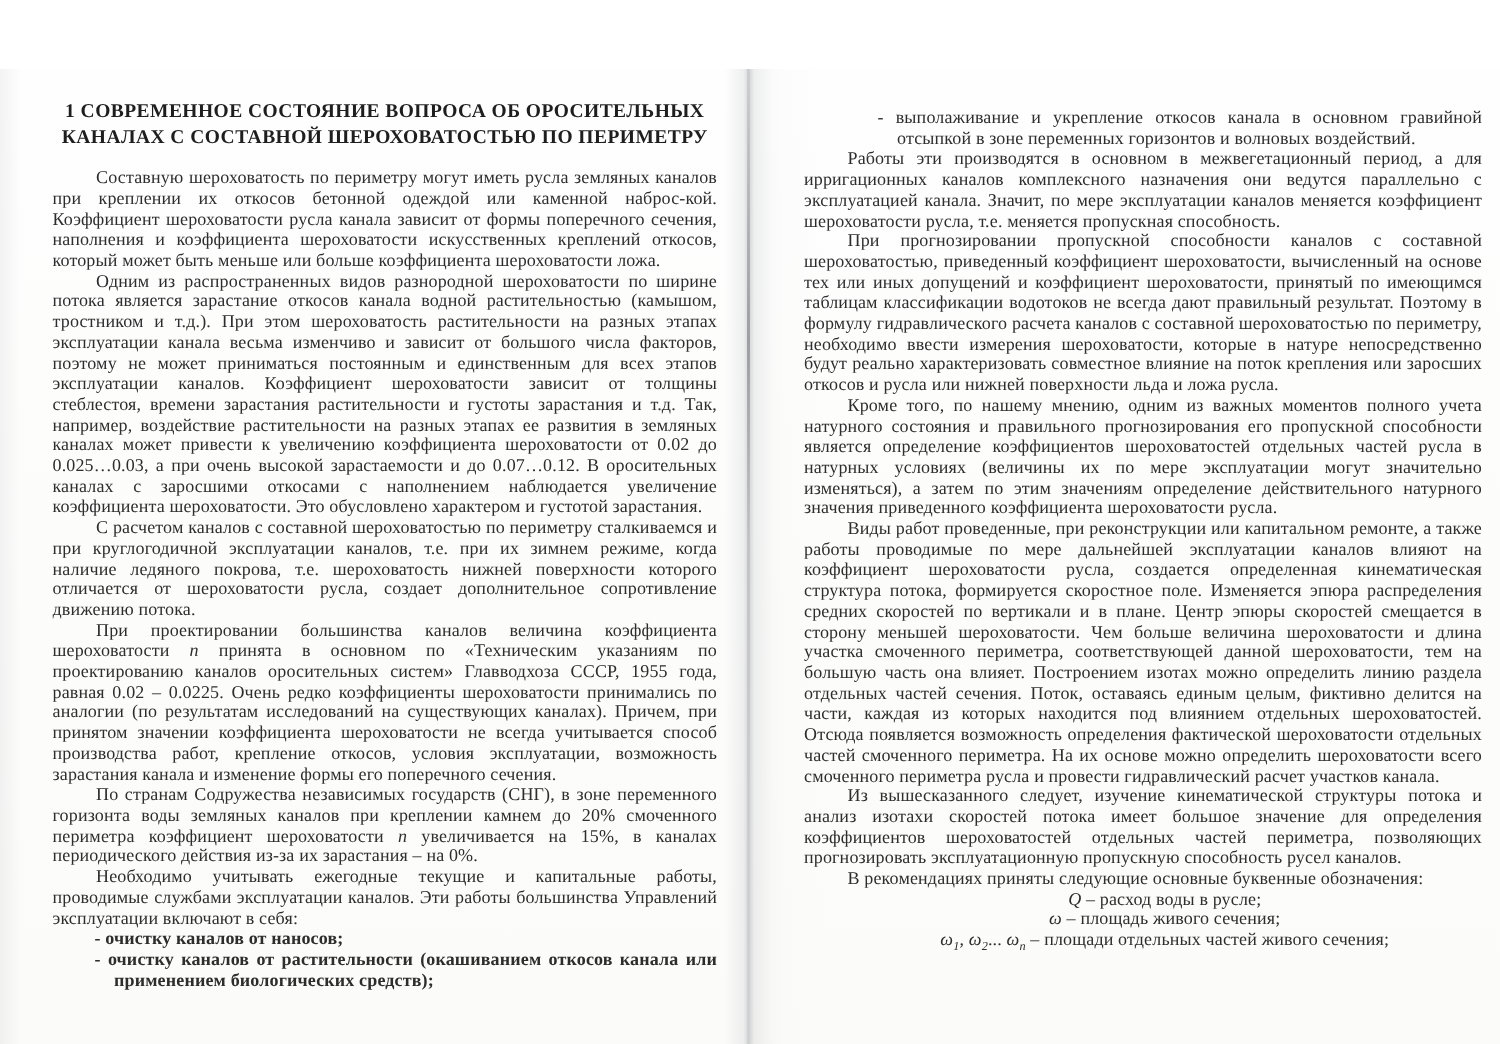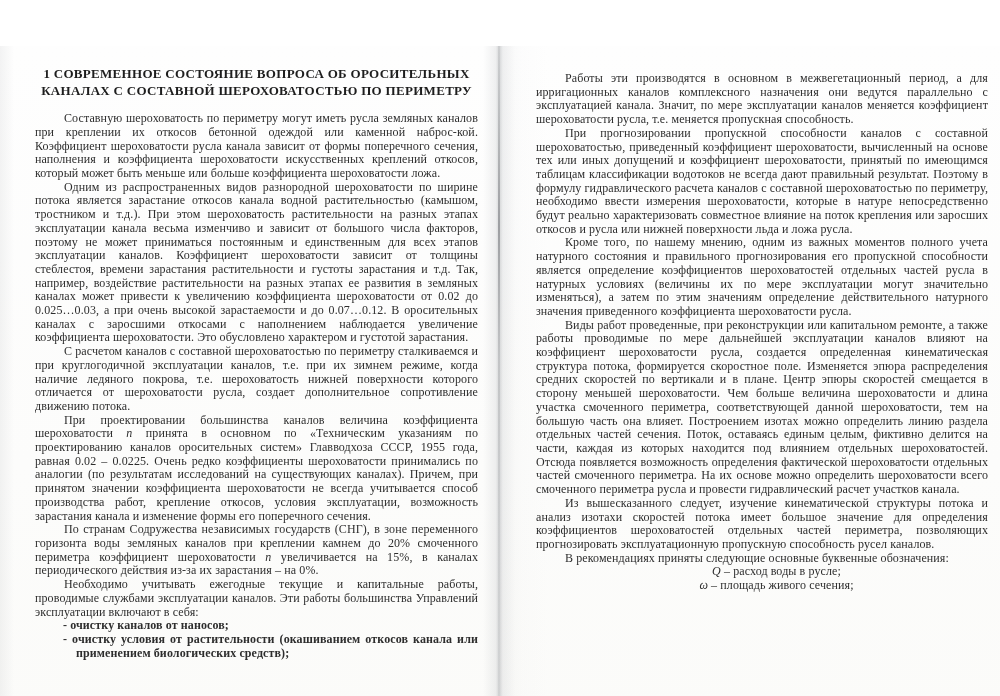--- a/index.html
+++ b/index.html
@@ -105,37 +105,39 @@
     <div class="text-block left-block">
       <h1 class="heading">1 СОВРЕМЕННОЕ СОСТОЯНИЕ ВОПРОСА ОБ ОРОСИТЕЛЬНЫХ КАНАЛАХ С СОСТАВНОЙ ШЕРОХОВАТОСТЬЮ ПО ПЕРИМЕТРУ</h1>
       <div class="rich">
           <p class="p"><span>Составную шероховатость по периметру могут иметь русла земляных каналов при креплении их откосов бетонной одеждой или каменной наброс-кой. Коэффициент шероховатости русла канала зависит от формы поперечного сечения, наполнения и коэффициента шероховатости искусственных креплений откосов, который может быть меньше или больше коэффициента шероховатости ложа.</span></p>
           <p class="p"><span>Одним из распространенных видов разнородной шероховатости по ширине потока является зарастание откосов канала водной растительностью (камышом, тростником и т.д.). При этом шероховатость растительности на разных этапах эксплуатации канала весьма изменчиво и зависит от большого числа факторов, поэтому не может приниматься постоянным и единственным для всех этапов эксплуатации каналов. Коэффициент шероховатости зависит от толщины стеблестоя, времени зарастания растительности и густоты зарастания и т.д. Так, например, воздействие растительности на разных этапах ее развития в земляных каналах может привести к увеличению коэффициента шероховатости от 0.02 до 0.025…0.03, а при очень высокой зарастаемости и до 0.07…0.12. В оросительных каналах с заросшими откосами с наполнением наблюдается увеличение коэффициента шероховатости. Это обусловлено характером и густотой зарастания.</span></p>
           <p class="p"><span>С расчетом каналов с составной шероховатостью по периметру сталкиваемся и при круглогодичной эксплуатации каналов, т.е. при их зимнем режиме, когда наличие ледяного покрова, т.е. шероховатость нижней поверхности которого отличается от шероховатости русла, создает дополнительное сопротивление движению потока.</span></p>
           <p class="p"><span>При проектировании большинства каналов величина коэффициента шероховатости </span><span style="font-style: italic;">n</span><span> принята в основном по «Техническим указаниям по проектированию каналов оросительных систем» Главводхоза СССР, 1955 года, равная 0.02 – 0.0225. Очень редко коэффициенты шероховатости принимались по аналогии (по результатам исследований на существующих каналах). Причем, при принятом значении коэффициента шероховатости не всегда учитывается способ производства работ, крепление откосов, условия эксплуатации, возможность зарастания канала и изменение формы его поперечного сечения.</span></p>
           <p class="p"><span>По странам Содружества независимых государств (СНГ), в зоне переменного горизонта воды земляных каналов при креплении камнем до 20% смоченного периметра коэффициент шероховатости </span><span style="font-style: italic;">n</span><span> увеличивается на 15%, в каналах периодического действия из-за их зарастания – на 0%.</span></p>
           <p class="p"><span>Необходимо учитывать ежегодные текущие и капитальные работы, проводимые службами эксплуатации каналов. Эти работы большинства Управлений эксплуатации включают в себя:</span></p>
           <div class="li"><span>- очистку каналов от наносов;</span></div>
-          <div class="li"><span>- очистку условия от растительности (окашиванием откосов канала или применением биологических средств);</span></div>
+          <div class="li"><span>- очистку каналов от растительности (окашиванием откосов канала или применением биологических средств);</span></div>
         </div>
     </div>
     <div class="pagenum">4</div>
   </div>
 
   <div class="page right">
     <div class="text-block right-block">
       <div class="rich">
+          <div class="li"><span>- выполаживание и укрепление откосов канала в основном гравийной отсыпкой в зоне переменных горизонтов и волновых воздействий.</span></div>
           <p class="p"><span>Работы эти производятся в основном в межвегетационный период, а для ирригационных каналов комплексного назначения они ведутся параллельно с эксплуатацией канала. Значит, по мере эксплуатации каналов меняется коэффициент шероховатости русла, т.е. меняется пропускная способность.</span></p>
           <p class="p"><span>При прогнозировании пропускной способности каналов с составной шероховатостью, приведенный коэффициент шероховатости, вычисленный на основе тех или иных допущений и коэффициент шероховатости, принятый по имеющимся таблицам классификации водотоков не всегда дают правильный результат. Поэтому в формулу гидравлического расчета каналов с составной шероховатостью по периметру, необходимо ввести измерения шероховатости, которые в натуре непосредственно будут реально характеризовать совместное влияние на поток крепления или заросших откосов и русла или нижней поверхности льда и ложа русла.</span></p>
           <p class="p"><span>Кроме того, по нашему мнению, одним из важных моментов полного учета натурного состояния и правильного прогнозирования его пропускной способности является определение коэффициентов шероховатостей отдельных частей русла в натурных условиях (величины их по мере эксплуатации могут значительно изменяться), а затем по этим значениям определение действительного натурного значения приведенного коэффициента шероховатости русла.</span></p>
           <p class="p"><span>Виды работ проведенные, при реконструкции или капитальном ремонте, а также работы проводимые по мере дальнейшей эксплуатации каналов влияют на коэффициент шероховатости русла, создается определенная кинематическая структура потока, формируется скоростное поле. Изменяется эпюра распределения средних скоростей по вертикали и в плане. Центр эпюры скоростей смещается в сторону меньшей шероховатости. Чем больше величина шероховатости и длина участка смоченного периметра, соответствующей данной шероховатости, тем на большую часть она влияет. Построением изотах можно определить линию раздела отдельных частей сечения. Поток, оставаясь единым целым, фиктивно делится на части, каждая из которых находится под влиянием отдельных шероховатостей. Отсюда появляется возможность определения фактической шероховатости отдельных частей смоченного периметра. На их основе можно определить шероховатости всего смоченного периметра русла и провести гидравлический расчет участков канала.</span></p>
           <p class="p"><span>Из вышесказанного следует, изучение кинематической структуры потока и анализ изотахи скоростей потока имеет большое значение для определения коэффициентов шероховатостей отдельных частей периметра, позволяющих прогнозировать эксплуатационную пропускную способность русел каналов.</span></p>
           <p class="p"><span>В рекомендациях приняты следующие основные буквенные обозначения:</span></p>
           <div class="def"><span style="font-style: italic;">Q</span><span> – расход воды в русле;</span></div>
           <div class="def"><span style="font-style: italic;">ω</span><span> – площадь живого сечения;</span></div>
+          <div class="def"><span style="font-style: italic;">ω</span><sub style="font-style: italic;">1</sub><span>, </span><span style="font-style: italic;">ω</span><sub style="font-style: italic;">2</sub><span>... </span><span style="font-style: italic;">ω</span><sub style="font-style: italic;">n</sub><span> – площади отдельных частей живого сечения;</span></div>
         </div>
     </div>
     <div class="pagenum">5</div>
   </div>
 
   <div class="seam"></div>
   <div class="seam-line"></div>
   <div class="edge-shade-left"></div>
 
 </div>

